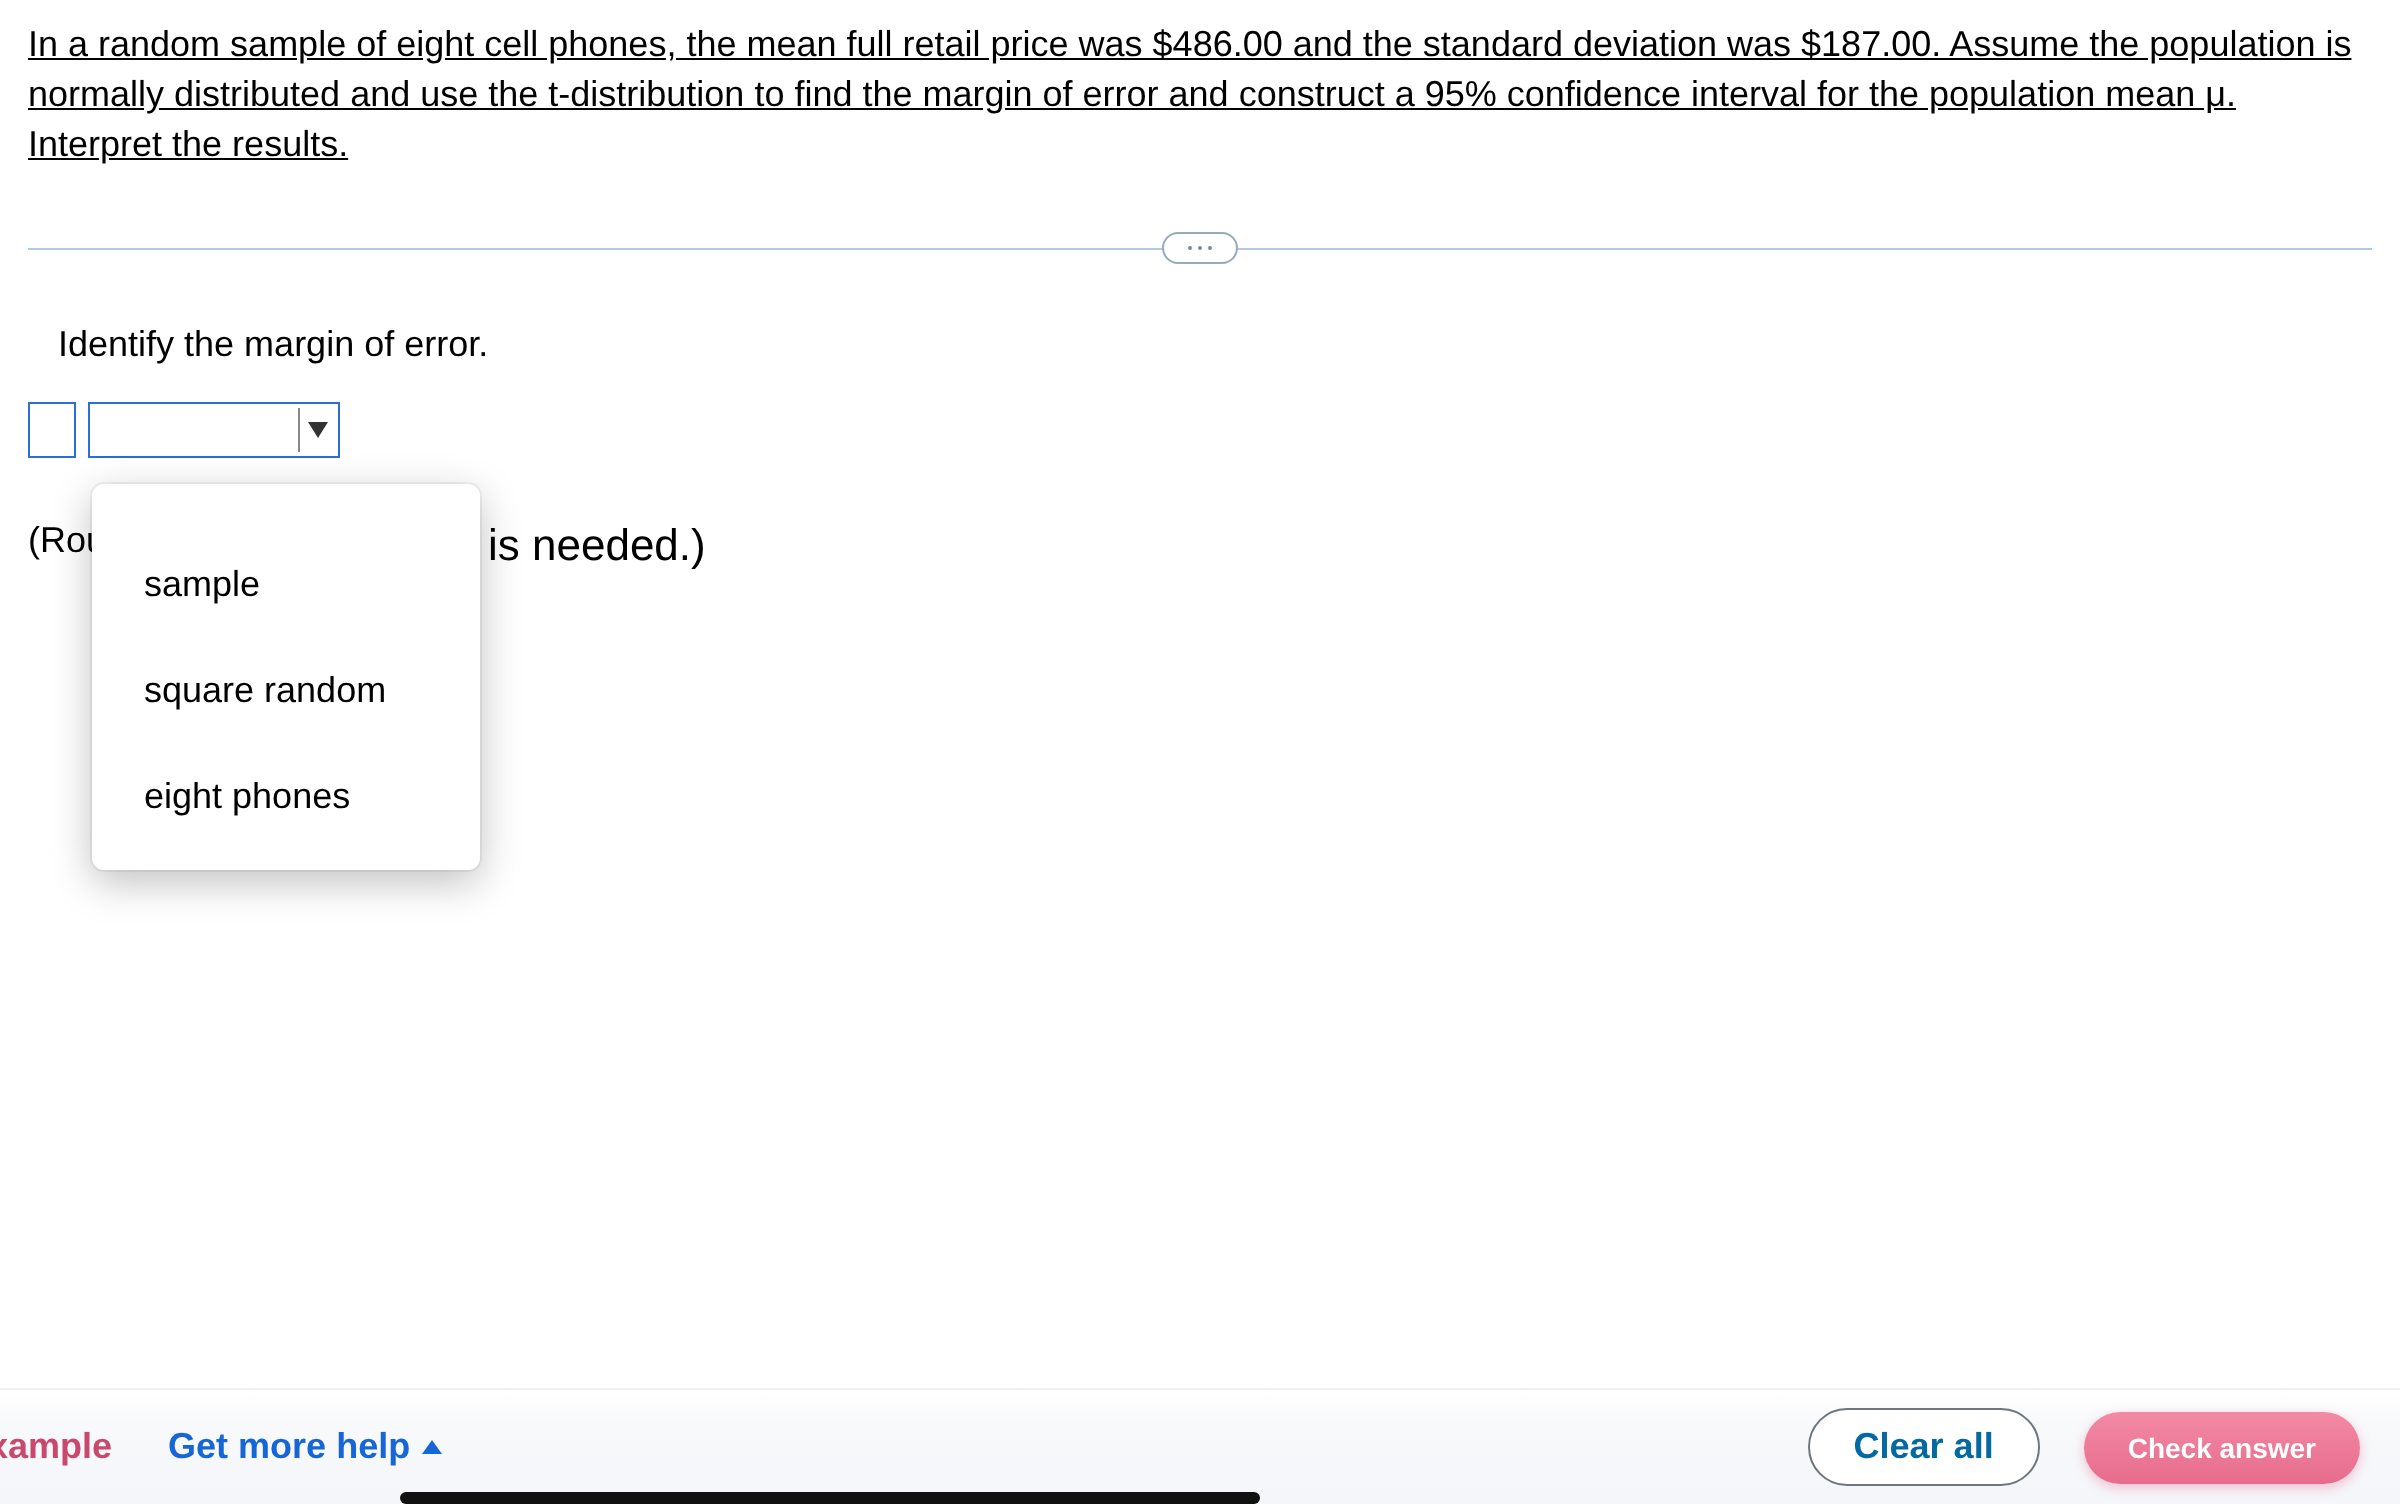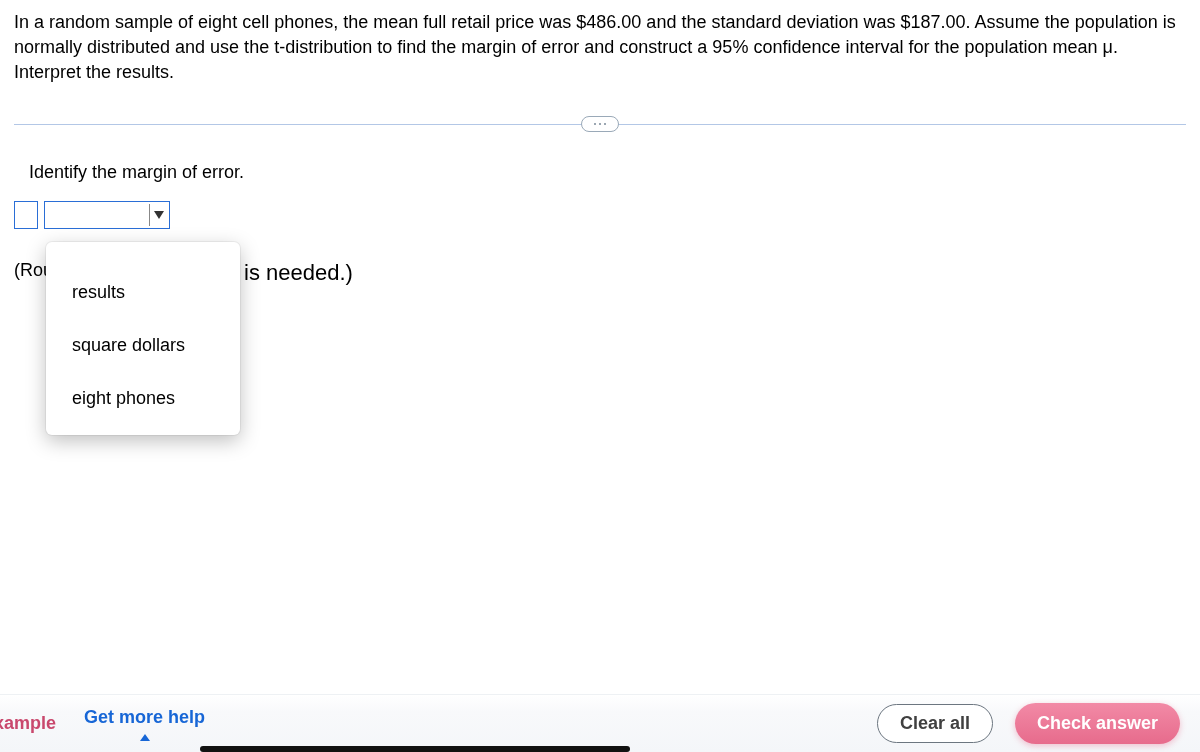--- a/index.html
+++ b/index.html
@@ -9,20 +9,21 @@
     color: #000;
     width: 1200px;
     height: 752px;
     position: relative;
     overflow: hidden;
     background: #fff;
   }
   .problem-text {
     padding: 10px 14px 0 14px;
     line-height: 1.4;
+    text-decoration: underline;
   }
   .divider-wrap {
     position: relative;
     margin-top: 28px;
     height: 20px;
   }
   .divider-line {
     position: absolute;
     top: 10px;
     left: 14px;
@@ -143,47 +144,46 @@
     margin-left: -6px;
   }
   .more-help {
     color: #1766d6;
     font-weight: 700;
     display: flex;
     align-items: center;
     gap: 6px;
     cursor: pointer;
     font-size: 18px;
-    flex-direction: column;
   }
   .more-help .tri-up {
     width: 0; height: 0;
     border-left: 5px solid transparent;
     border-right: 5px solid transparent;
     border-bottom: 7px solid #1766d6;
   }
   .footer-spacer { flex: 1; }
   .clear-btn {
     border: 1.5px solid #6c7680;
-    color: #404040;
+    color: #0369a1;
     background: #fff;
     border-radius: 24px;
     padding: 8px 22px;
     font-size: 18px;
     font-weight: 600;
     cursor: pointer;
     margin-right: 22px;
   }
   .check-btn {
     border: none;
     color: #fff;
     background: linear-gradient(180deg,#f28aa6 0%, #e76b8c 100%);
     border-radius: 24px;
     padding: 10px 22px;
-    font-size: 18px;
+    font-size: 14px;
     font-weight: 700;
     cursor: pointer;
     box-shadow: 0 2px 6px rgba(231,107,140,0.4);
   }
   .bottom-scroll {
     position: absolute;
     left: 200px;
     bottom: 0;
     width: 430px;
     height: 6px;
@@ -214,22 +214,22 @@
         <div class="dd-caret"></div>
       </div>
     </div>
   </div>
 </div>
 
 <div class="hint-left-frag">(Rou</div>
 <div class="hint-right-frag">is needed.)</div>
 
 <div class="dropdown-panel">
-  <div class="opt">results</div>
-  <div class="opt">square dollars</div>
+  <div class="opt">sample</div>
+  <div class="opt">square random</div>
   <div class="opt">eight phones</div>
 </div>
 
 <div class="footer">
   <div class="footer-left">
     <div class="example-link">xample</div>
     <div class="more-help">
       <span>Get more help</span>
       <span class="tri-up"></span>
     </div>

